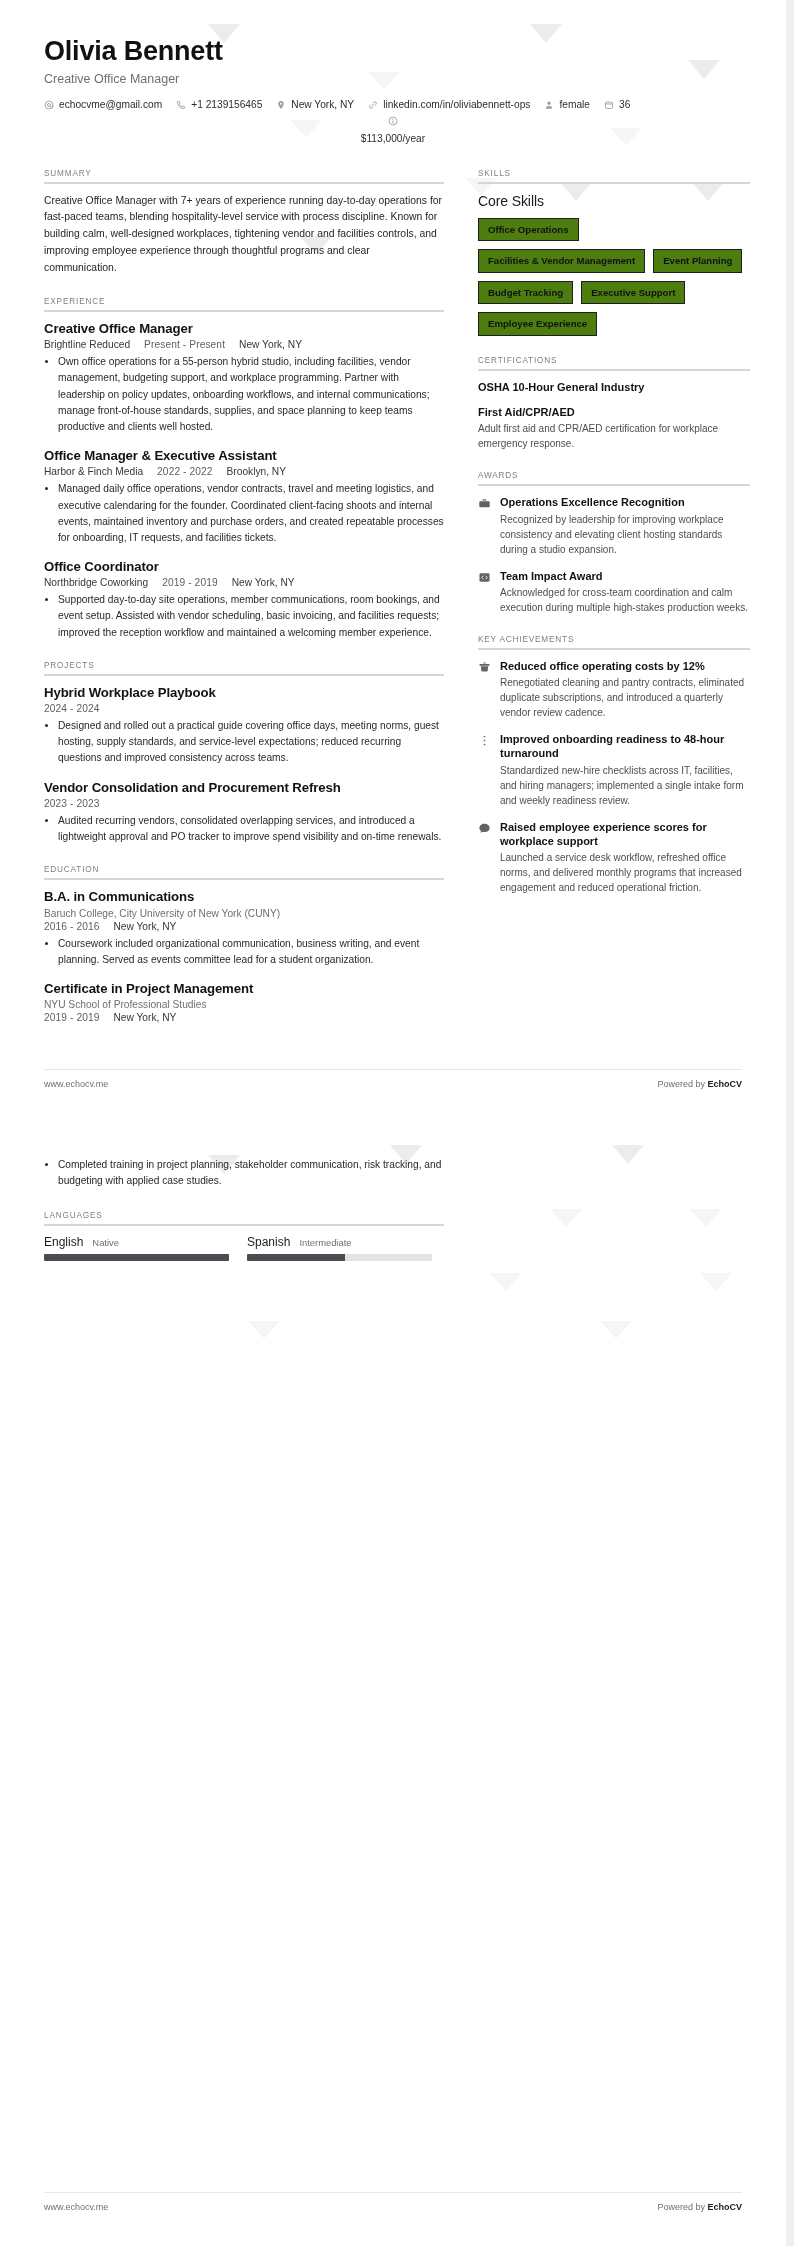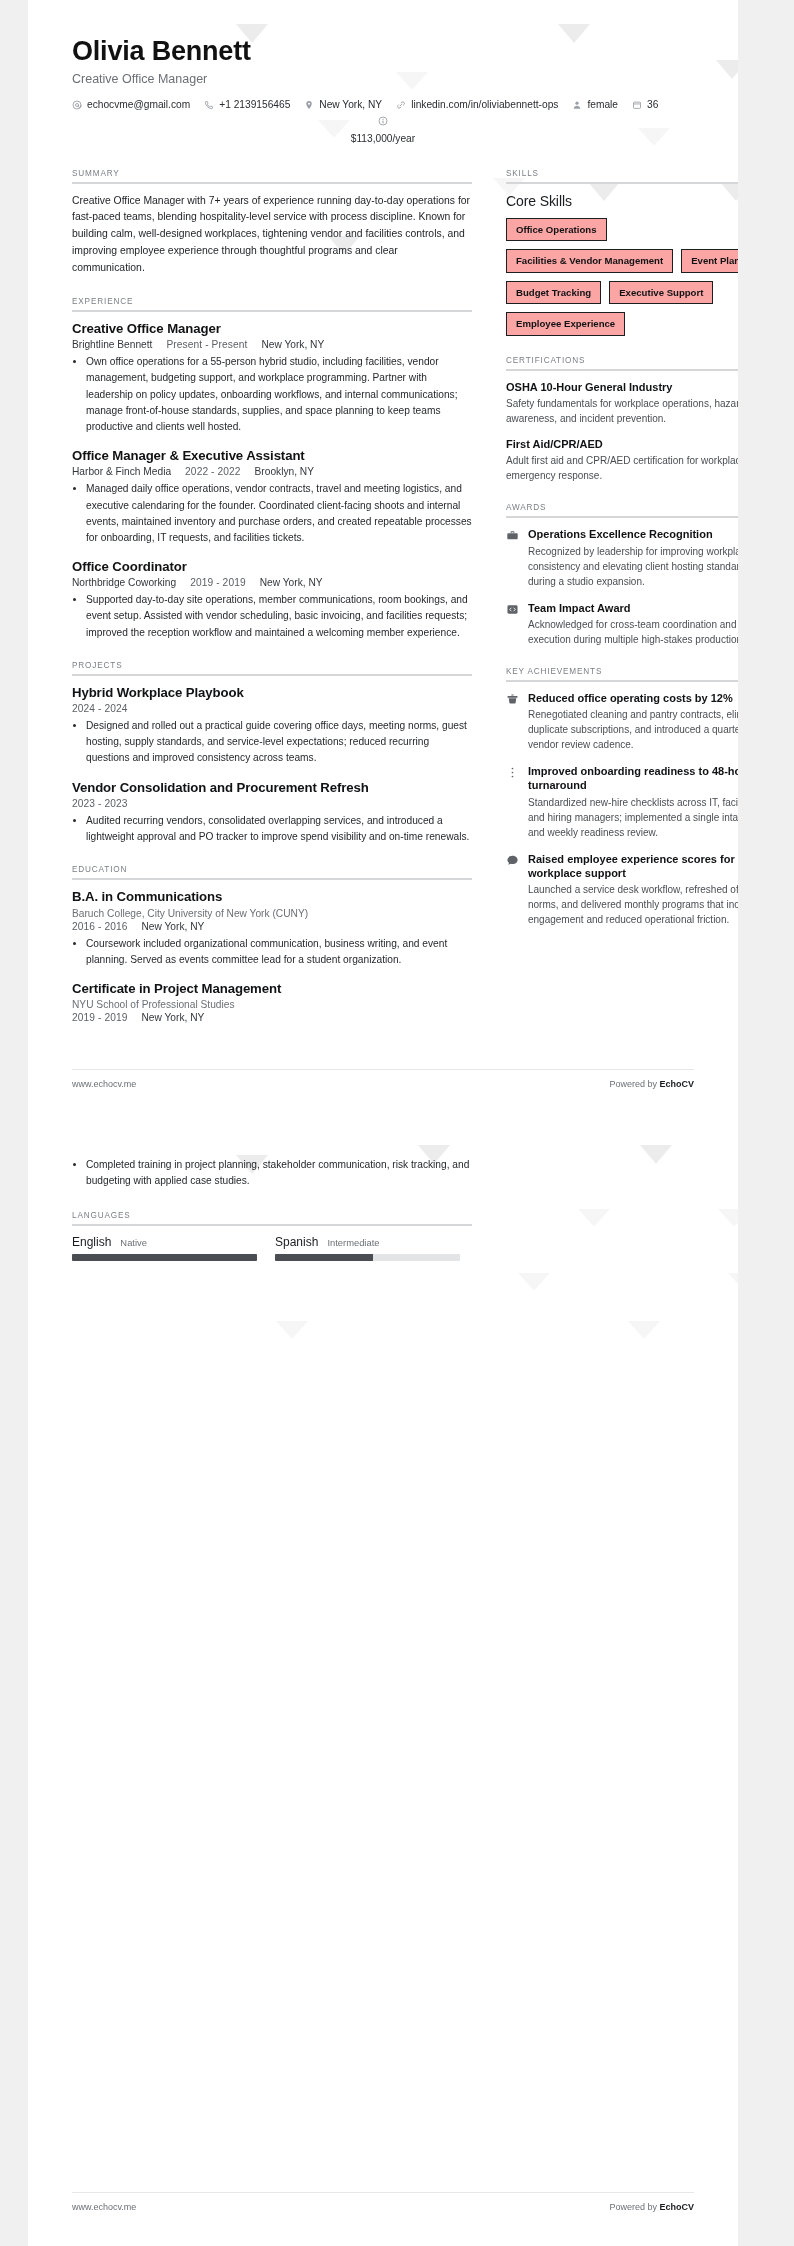--- a/index.html
+++ b/index.html
@@ -6,24 +6,23 @@
 
   html, body {
     width: 794px;
     background: #f0f0f0;
     font-family: "Liberation Sans", sans-serif;
     -webkit-font-smoothing: antialiased;
   }
 
   .page {
     position: relative;
-    width: 710px;
+    width: 786px;
     background: #ffffff;
     overflow: hidden;
-    margin-left: 28px;
   }
   .page-1 { height: 1123px; }
   .page-2 { height: 1123px; }
 
   
   .wm {
     position: absolute;
     width: 0; height: 0;
     border-left: 16px solid transparent;
     border-right: 16px solid transparent;
@@ -156,21 +155,21 @@
     letter-spacing: -0.1px;
   }
   .chips { display: flex; flex-wrap: wrap; gap: 8px; }
   .chip {
     border: 1px solid #1c1f22;
     padding: 5px 9px;
     font-size: 9.6px;
     font-weight: 700;
     color: #111214;
     line-height: 1.2;
-    background: #fca5a5;
+    background: #4d7c0f;
     white-space: nowrap;
   }
 
   .rt-item { margin-bottom: 11px; }
   .rt-item:last-child { margin-bottom: 0; }
   .rt-title {
     font-size: 11px;
     font-weight: 700;
     color: #111214;
     line-height: 1.3;
@@ -336,21 +335,21 @@
           <div class="summary-text">Creative Office Manager with 7+ years of experience running day-to-day operations for fast-paced teams, blending hospitality-level service with process discipline. Known for building calm, well-designed workplaces, tightening vendor and facilities controls, and improving employee experience through thoughtful programs and clear communication.</div>
         </div>
 
         <div class="sec">
           <div class="sec-label">EXPERIENCE</div>
           <div class="sec-rule"></div>
 
           <div class="entry">
             <div class="entry-title">Creative Office Manager</div>
             <div class="entry-meta">
-              <span class="org">Brightline Bennett</span>
+              <span class="org">Brightline Reduced</span>
               <span class="dates">Present - Present</span>
               <span class="loc">New York, NY</span>
             </div>
             <ul class="bullets">
               <li>Own office operations for a 55-person hybrid studio, including facilities, vendor management, budgeting support, and workplace programming. Partner with leadership on policy updates, onboarding workflows, and internal communications; manage front-of-house standards, supplies, and space planning to keep teams productive and clients well hosted.</li>
             </ul>
           </div>
 
           <div class="entry">
             <div class="entry-title">Office Manager &amp; Executive Assistant</div>
@@ -444,21 +443,20 @@
             <span class="chip">Executive Support</span>
             <span class="chip">Employee Experience</span>
           </div>
         </div>
 
         <div class="sec">
           <div class="sec-label">CERTIFICATIONS</div>
           <div class="sec-rule"></div>
           <div class="rt-item">
             <div class="rt-title">OSHA 10-Hour General Industry</div>
-            <div class="rt-desc">Safety fundamentals for workplace operations, hazard awareness, and incident prevention.</div>
           </div>
           <div class="rt-item">
             <div class="rt-title">First Aid/CPR/AED</div>
             <div class="rt-desc">Adult first aid and CPR/AED certification for workplace emergency response.</div>
           </div>
         </div>
 
         <div class="sec">
           <div class="sec-label">AWARDS</div>
           <div class="sec-rule"></div>

